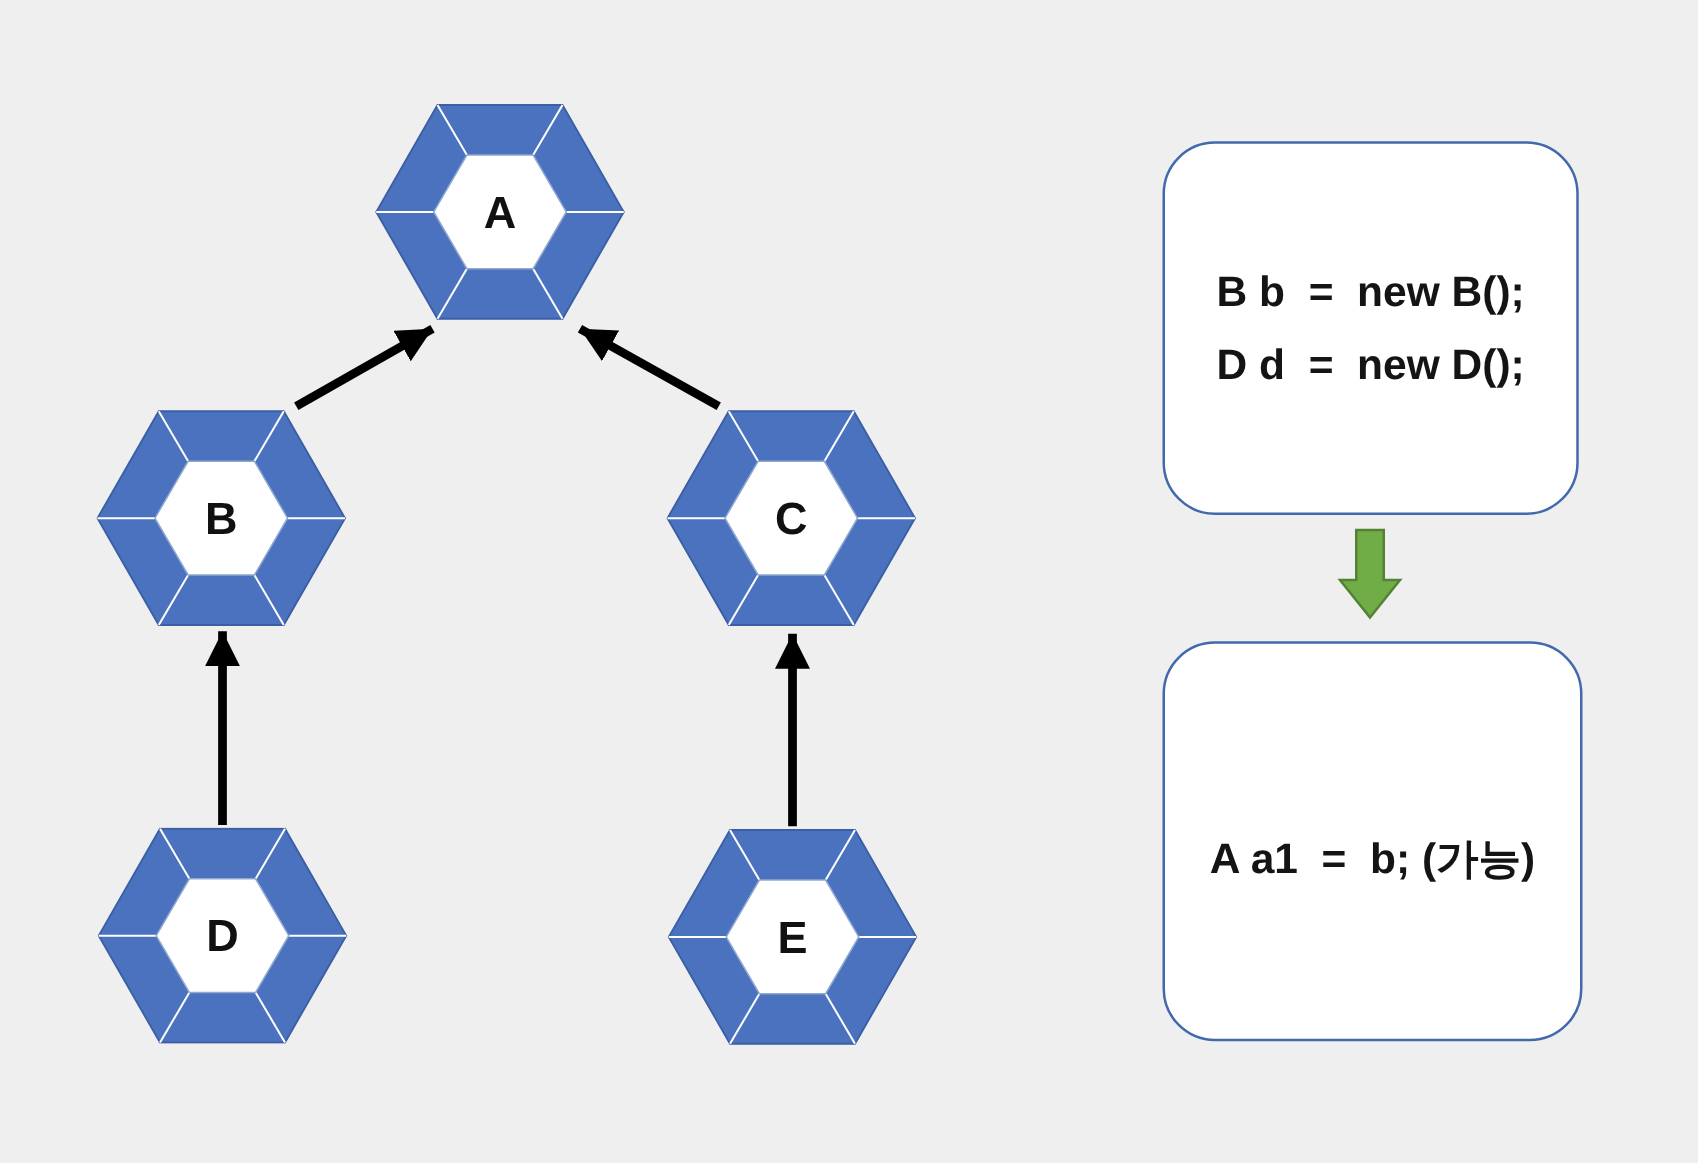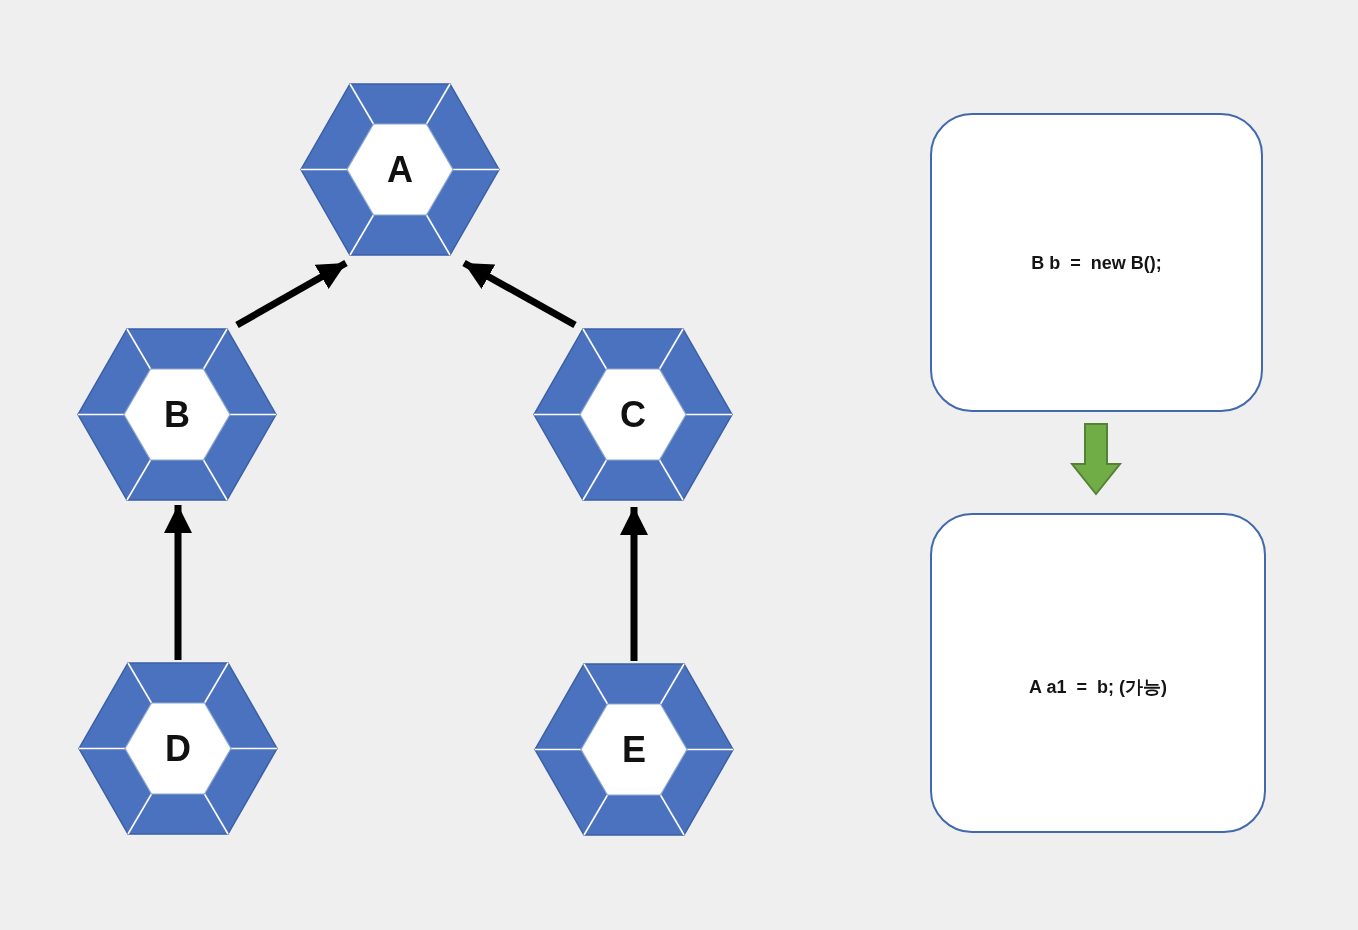--- a/index.html
+++ b/index.html
@@ -51,21 +51,21 @@
     background: #ffffff;
     border: 2.5px solid #4169ac;
     border-radius: 42px;
     display: flex;
     flex-direction: column;
     justify-content: center;
     align-items: center;
     box-sizing: border-box;
   }
   .code-box .code-line {
-    font-size: 18px;
+    font-size: 34px;
     font-weight: bold;
     color: #141414;
     line-height: 58px;
     white-space: pre;
     text-align: center;
   }
   #box-declarations {
     left: 930px;
     top: 113px;
     width: 333px;
@@ -179,19 +179,20 @@
         <line x1="50" y1="172" x2="73.5" y2="132"></line>
         <line x1="1" y1="86.5" x2="47" y2="86.5"></line>
       </g>
       <polygon points="73.5,41 126.5,41 153,86.5 126.5,132 73.5,132 47,86.5" stroke-width="1.2" stroke="#8fa8cf" fill="#ffffff"></polygon>
     </svg>
     <div class="hex-label">E</div>
   </div>
 
   <div class="code-box" id="box-declarations">
     <div class="code-line">B b  =  new B();</div>
+    <div class="code-line">D d  =  new D();</div>
   </div>
 
   <div class="code-box" id="box-assignments">
     <div class="code-line">A a1  =  b; (가능)</div>
   </div>
 
 </div>
 
 </body></html>

